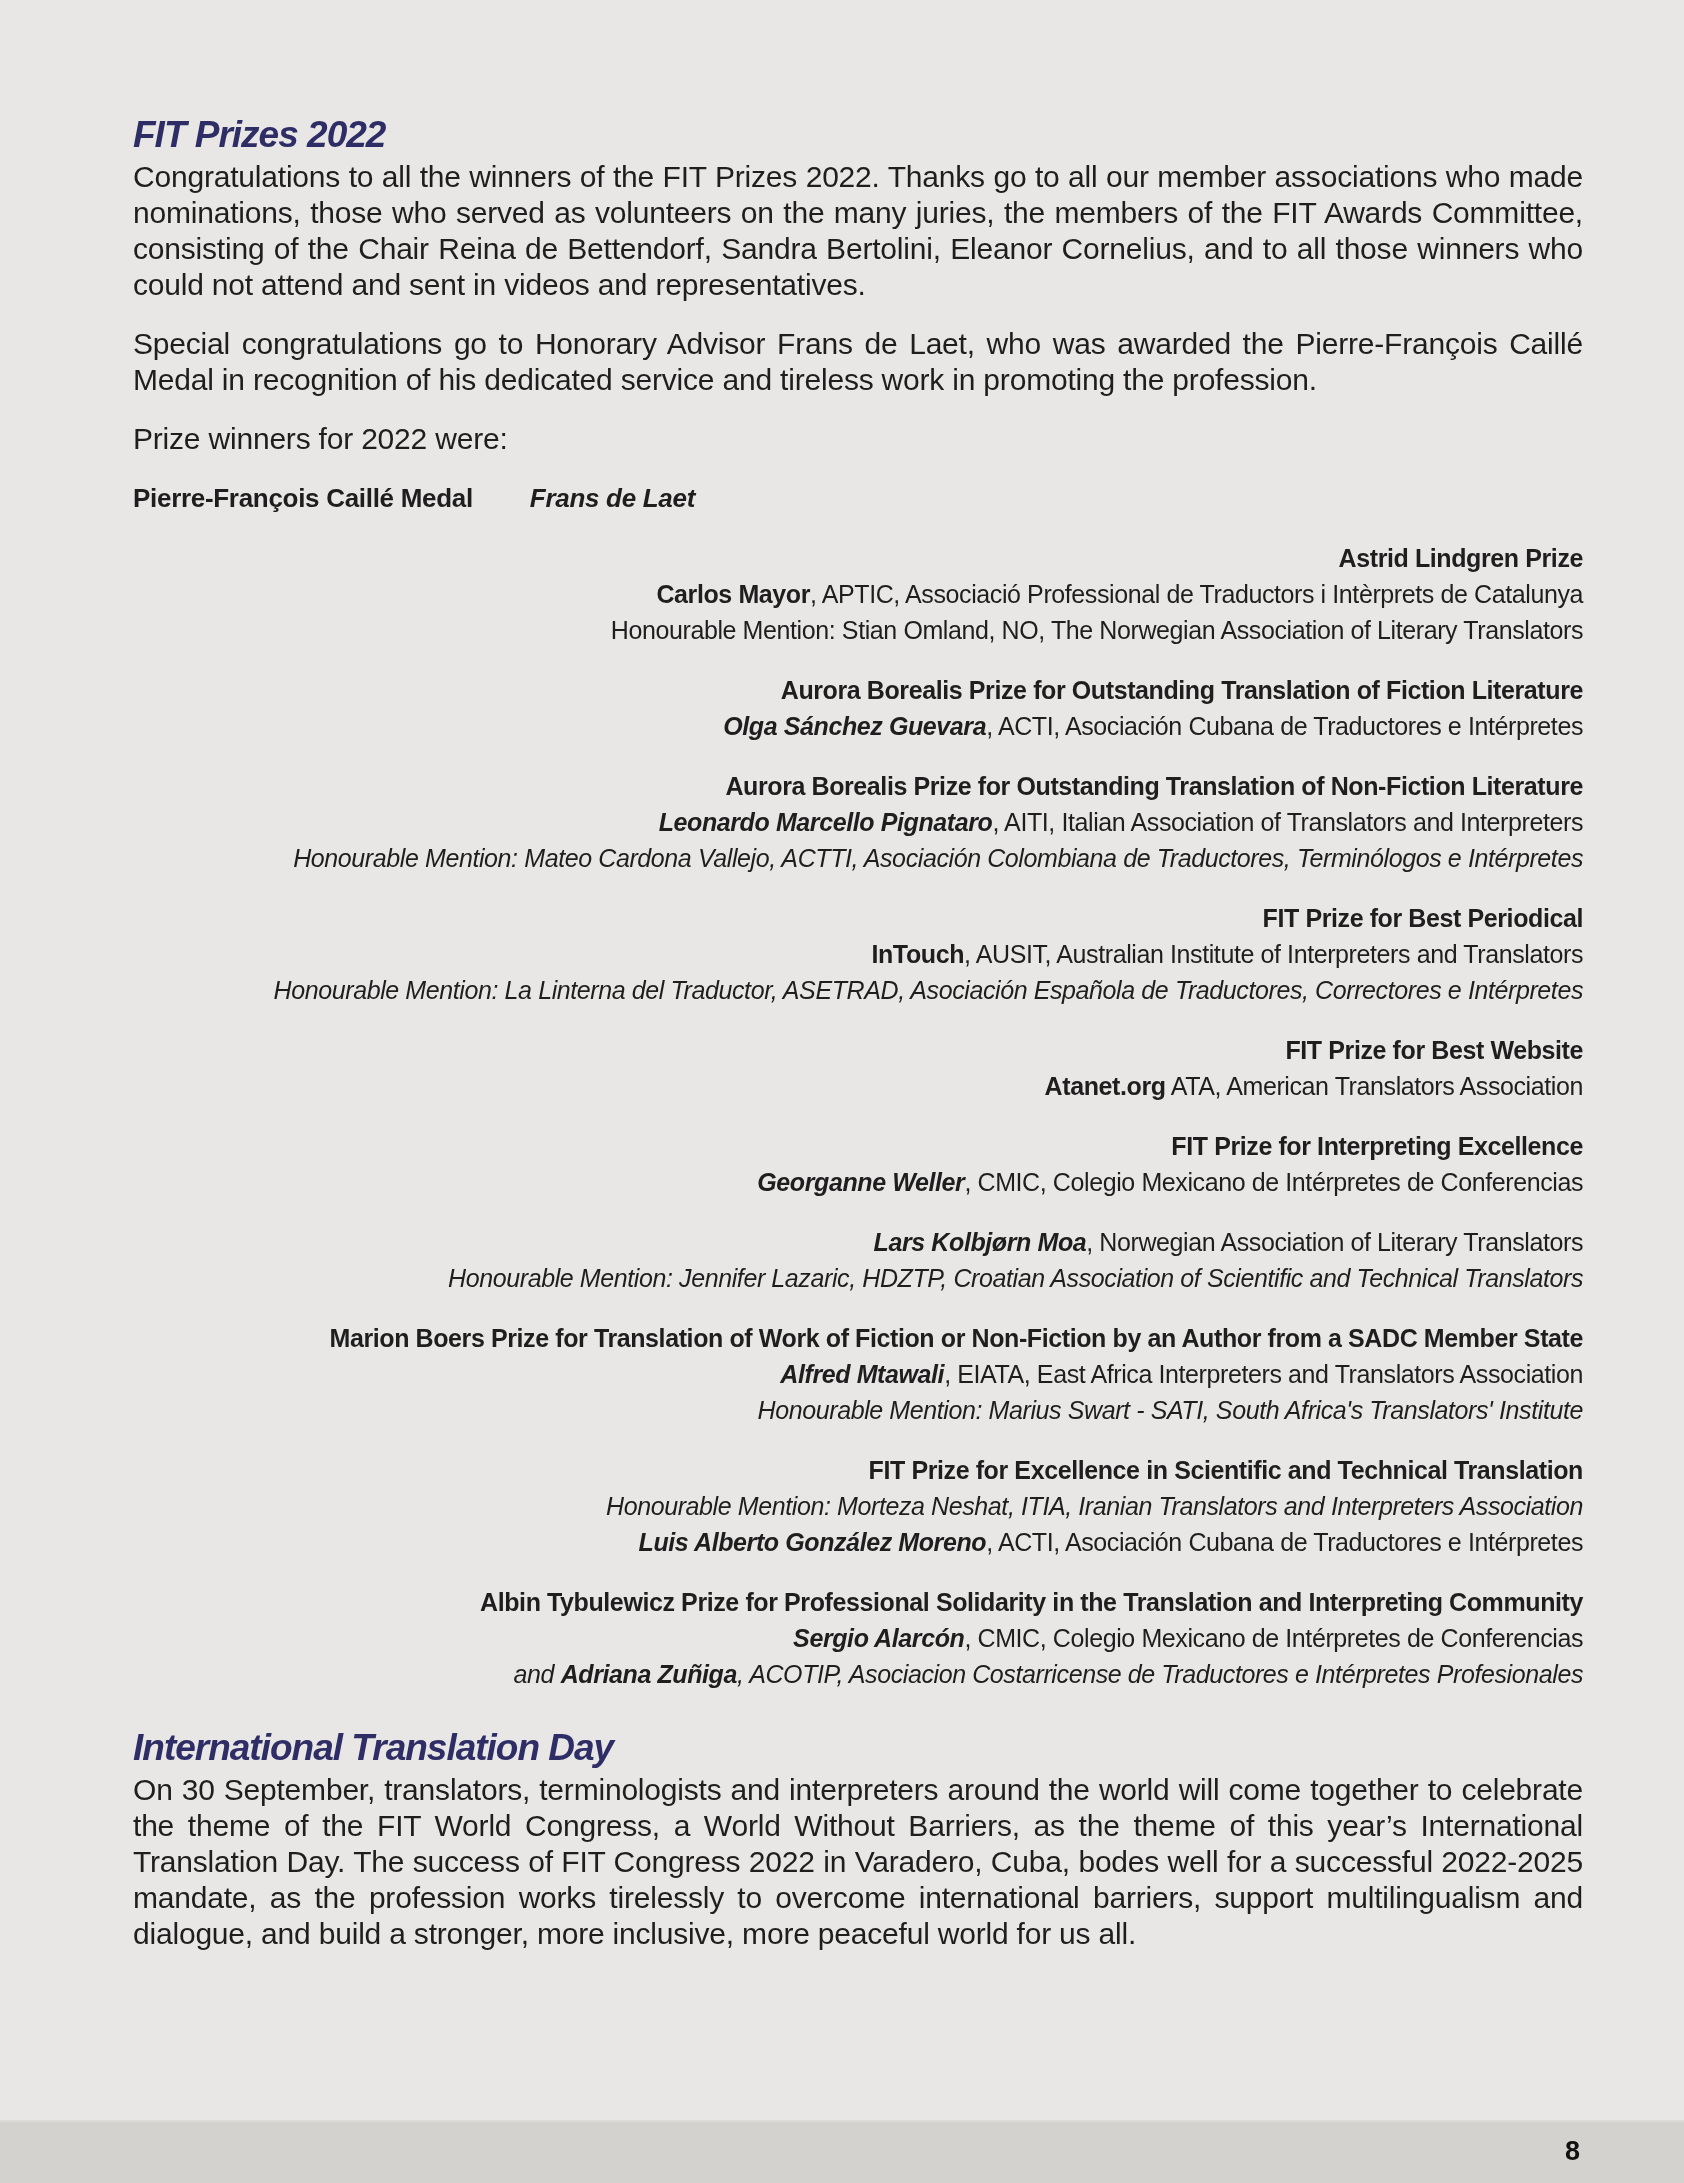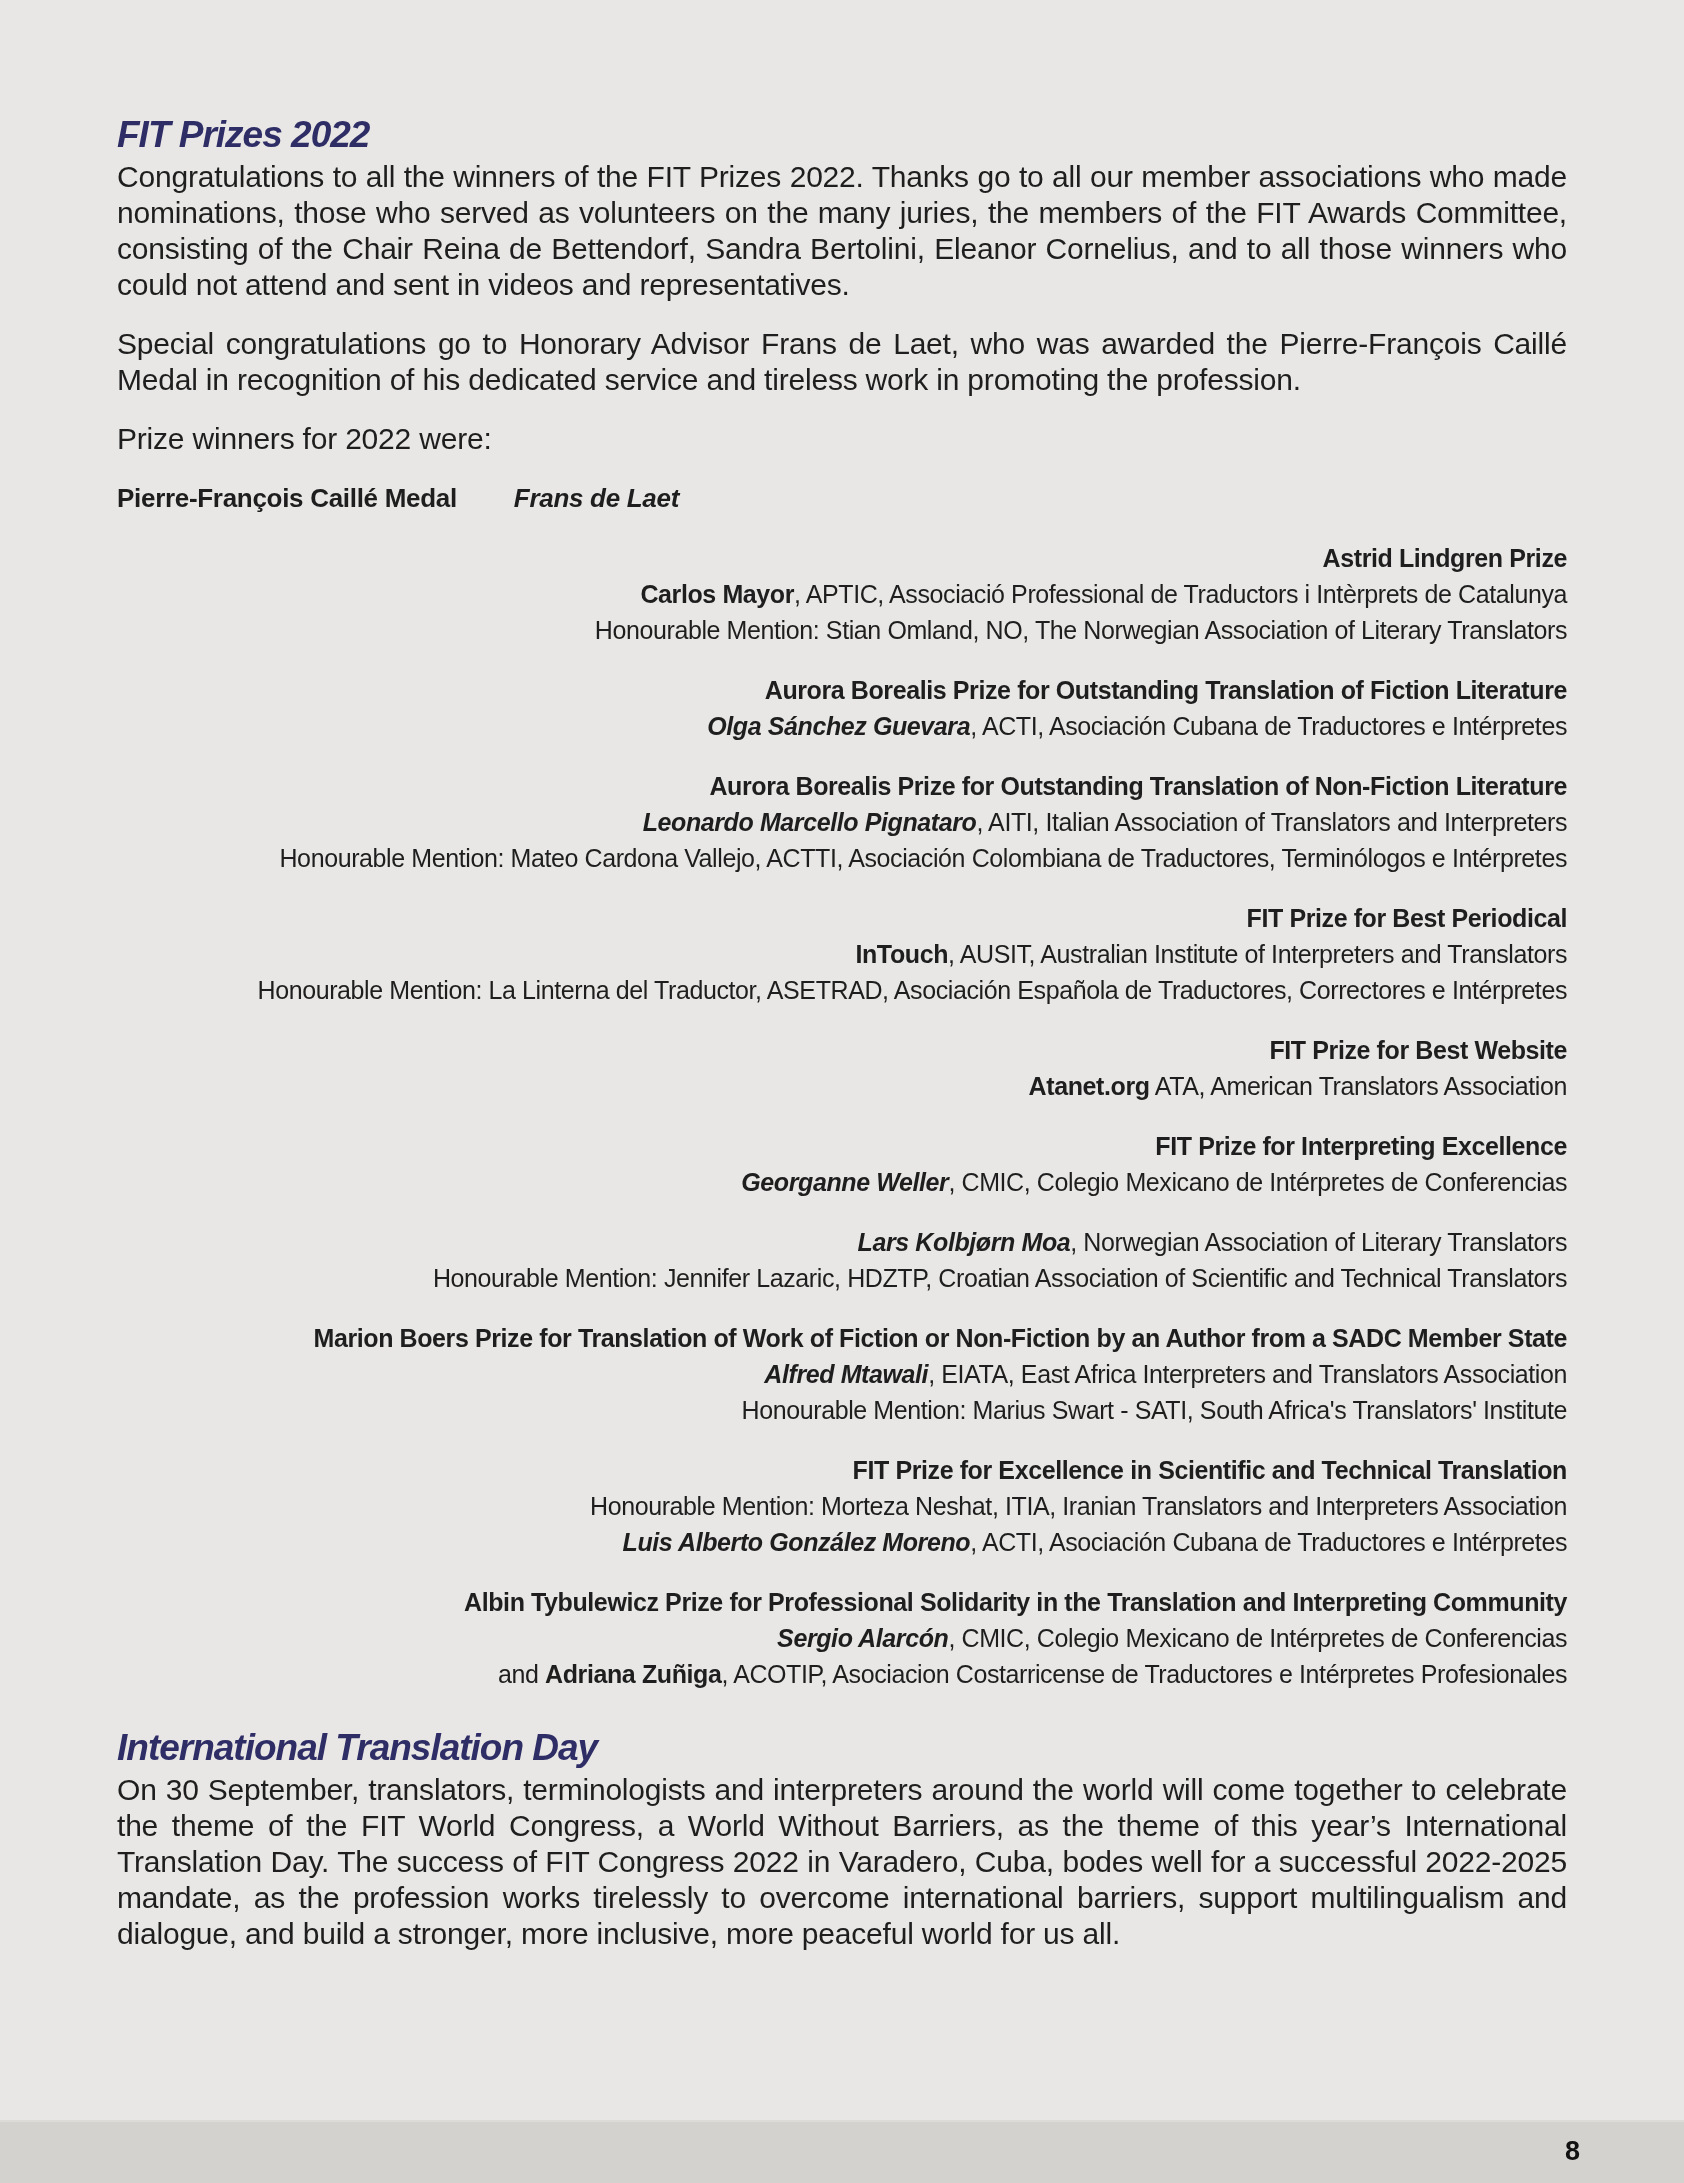--- a/index.html
+++ b/index.html
@@ -7,21 +7,21 @@
     width: 1684px;
     height: 2183px;
     background: #e8e7e5;
     position: relative;
     font-family: "Liberation Sans", sans-serif;
     color: #1e1e1e;
     overflow: hidden;
   }
   .page {
     position: absolute;
-    left: 117px;
+    left: 133px;
     top: 111px;
     width: 1450px;
   }
   h1.section-title {
     margin: 0;
     font-family: "Liberation Sans", sans-serif;
     font-weight: bold;
     font-style: italic;
     font-size: 37px;
     letter-spacing: -1px;
@@ -52,21 +52,21 @@
   }
   .prize .line {
     font-size: 25px;
     line-height: 36px;
     letter-spacing: -0.4px;
     white-space: nowrap;
   }
   .prize .title { font-weight: bold; }
   .b { font-weight: bold; }
   .bi { font-weight: bold; font-style: italic; }
-  .i { }
+  .i { font-style: italic; }
   .footer {
     position: absolute;
     left: 0;
     top: 2120px;
     width: 1684px;
     height: 63px;
     background: #d3d2cf;
     border-top: 2px solid #dcdbd8;
   }
   .page-number {

